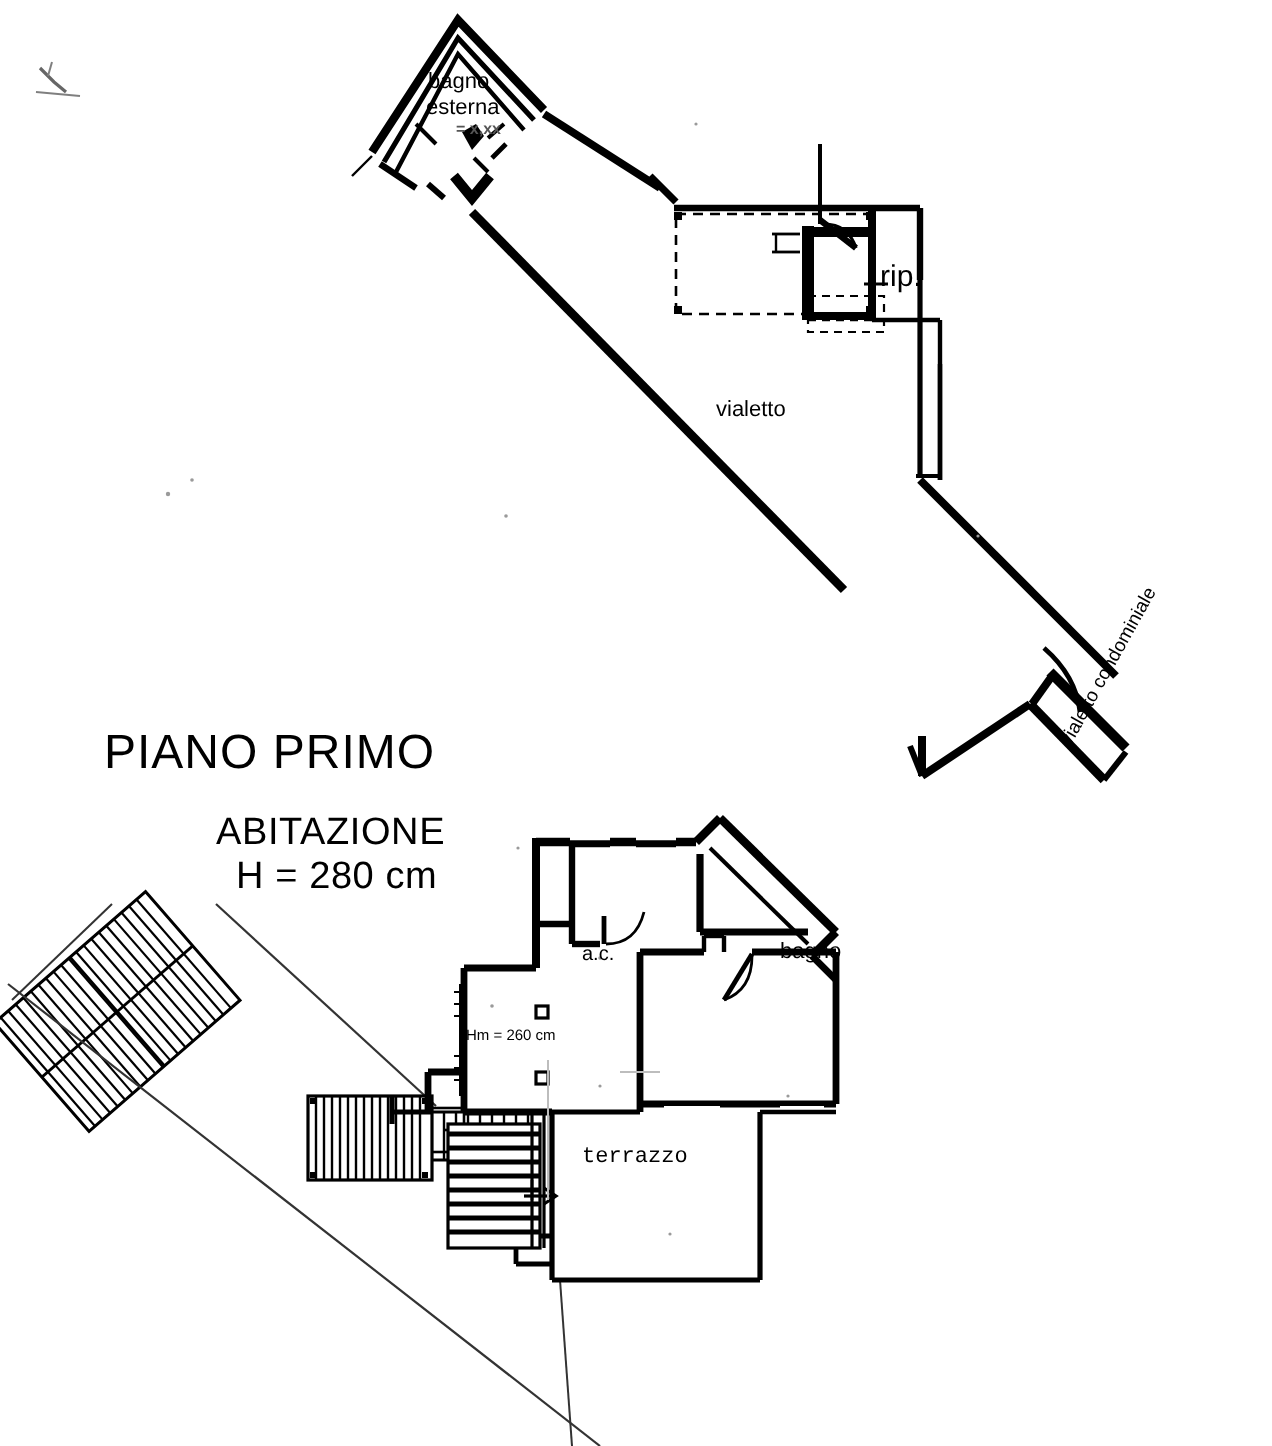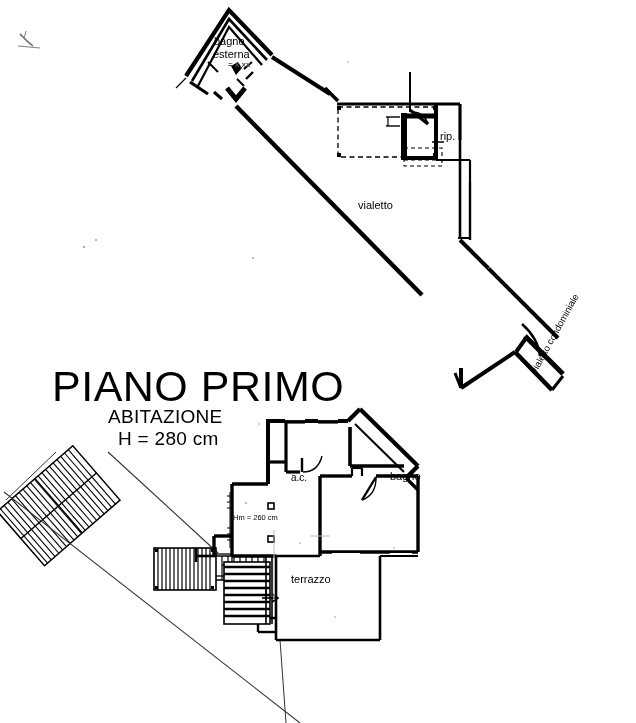--- a/index.html
+++ b/index.html
@@ -31,21 +31,21 @@
   .txt {
     position: absolute;
     color: #000000;
     white-space: nowrap;
     font-family: "Liberation Sans", sans-serif;
     line-height: 1;
   }
   #title-main {
     left: 52px;
     top: 365px;
-    font-size: 43px;
+    font-size: 24px;
     letter-spacing: 0.5px;
     font-weight: 400;
   }
   #title-sub {
     left: 108px;
     top: 407px;
     font-size: 19px;
     letter-spacing: 0.3px;
     font-weight: 400;
   }
@@ -65,24 +65,24 @@
     font-weight: 400;
   }
   .dim-label {
     font-size: 7.5px;
     font-weight: 400;
   }
   #label-cucina-1 { left: 214px; top: 36px; font-size: 11px; }
   #label-cucina-2 { left: 213px; top: 49px; font-size: 11px; }
   #label-cucina-3 { left: 228px; top: 61px; font-size: 8px; color:#555;font-weight:bold; }
   #label-giardino { left: 358px; top: 200px; font-size: 11px; }
-  #label-rip { left: 440px; top: 131px; font-size: 11px; }
+  #label-rip { left: 440px; top: 131px; font-size: 15px; }
   #label-ac { left: 291px; top: 441px; font-size: 10px; margin-top: 32px; }
   #label-bagno { left: 369px; top: 471px; font-size: 11px; margin-left: 21px; }
-  #label-terrazzo { left: 291px; top: 574px; font-size: 11px; }
+  #label-terrazzo { left: 291px; top: 574px; font-size: 11px; font-family: Liberation Mono, monospace; }
   #label-hm { left: 233px; top: 514px; font-size: 7.5px; }
   #label-vialetto {
     left: 529px;
     top: 370px;
     font-size: 9.5px;
     transform: rotate(-61deg);
     transform-origin: left top;
   }
 </style>
 </head>

